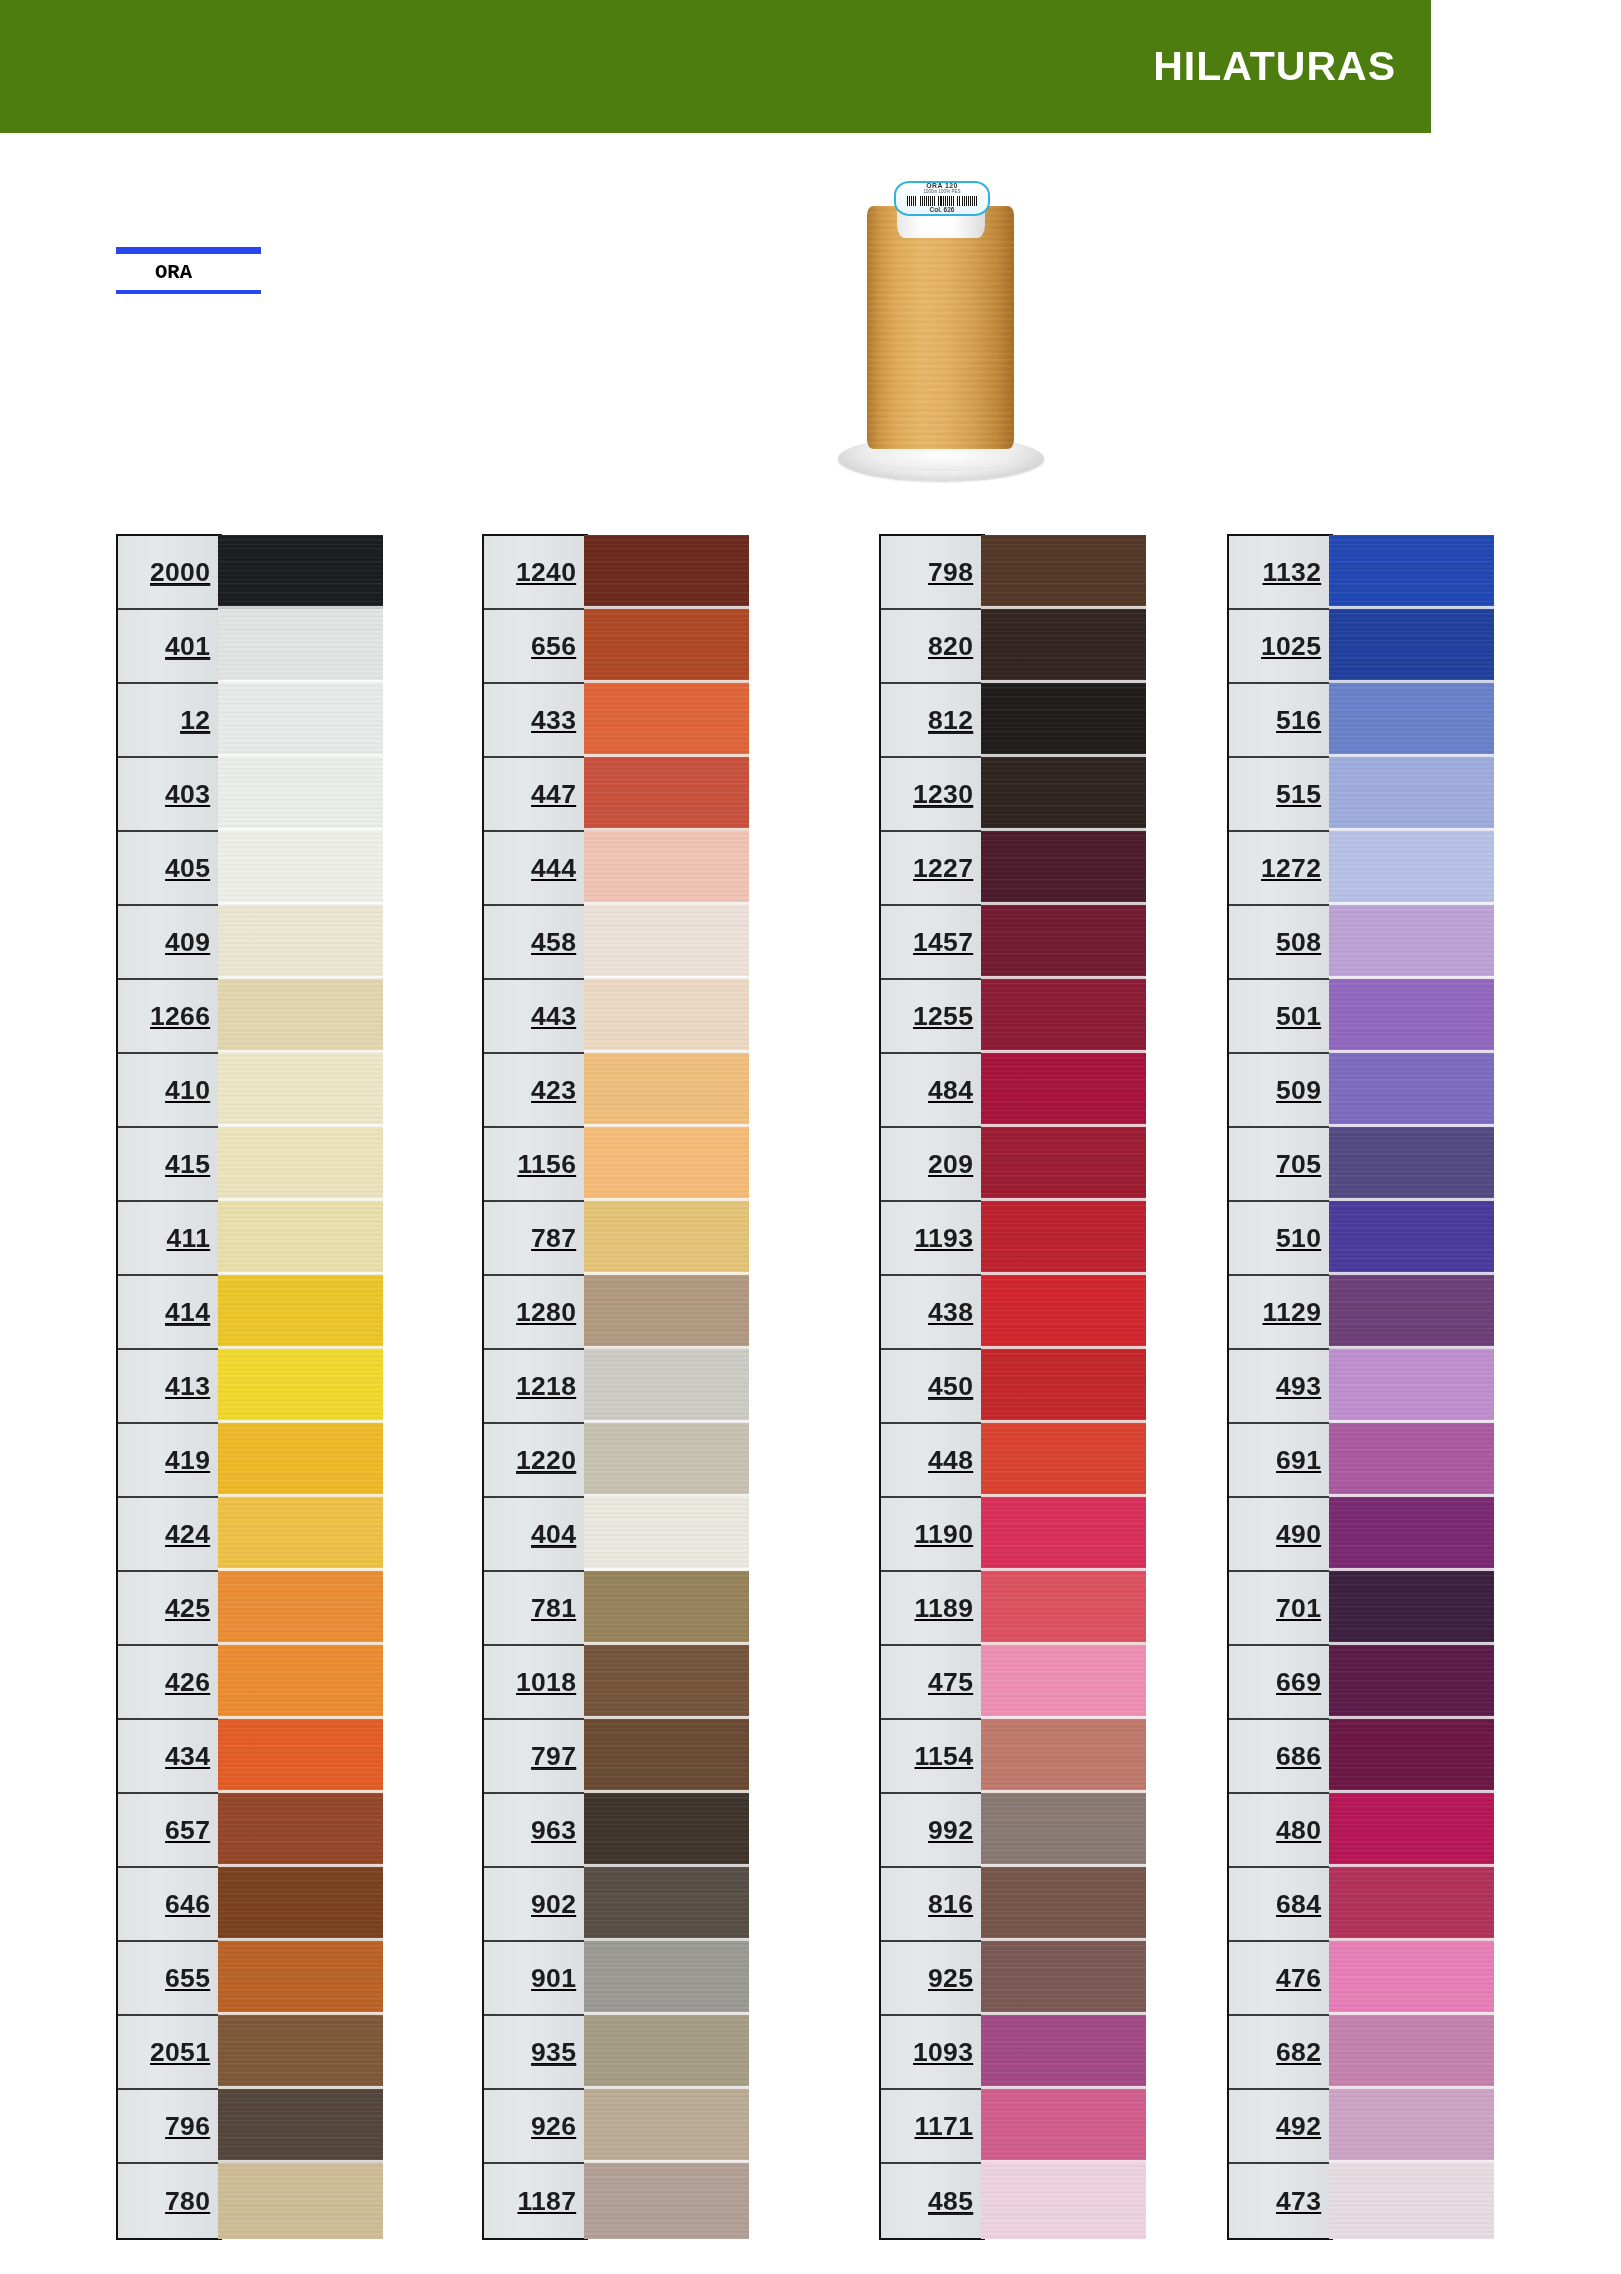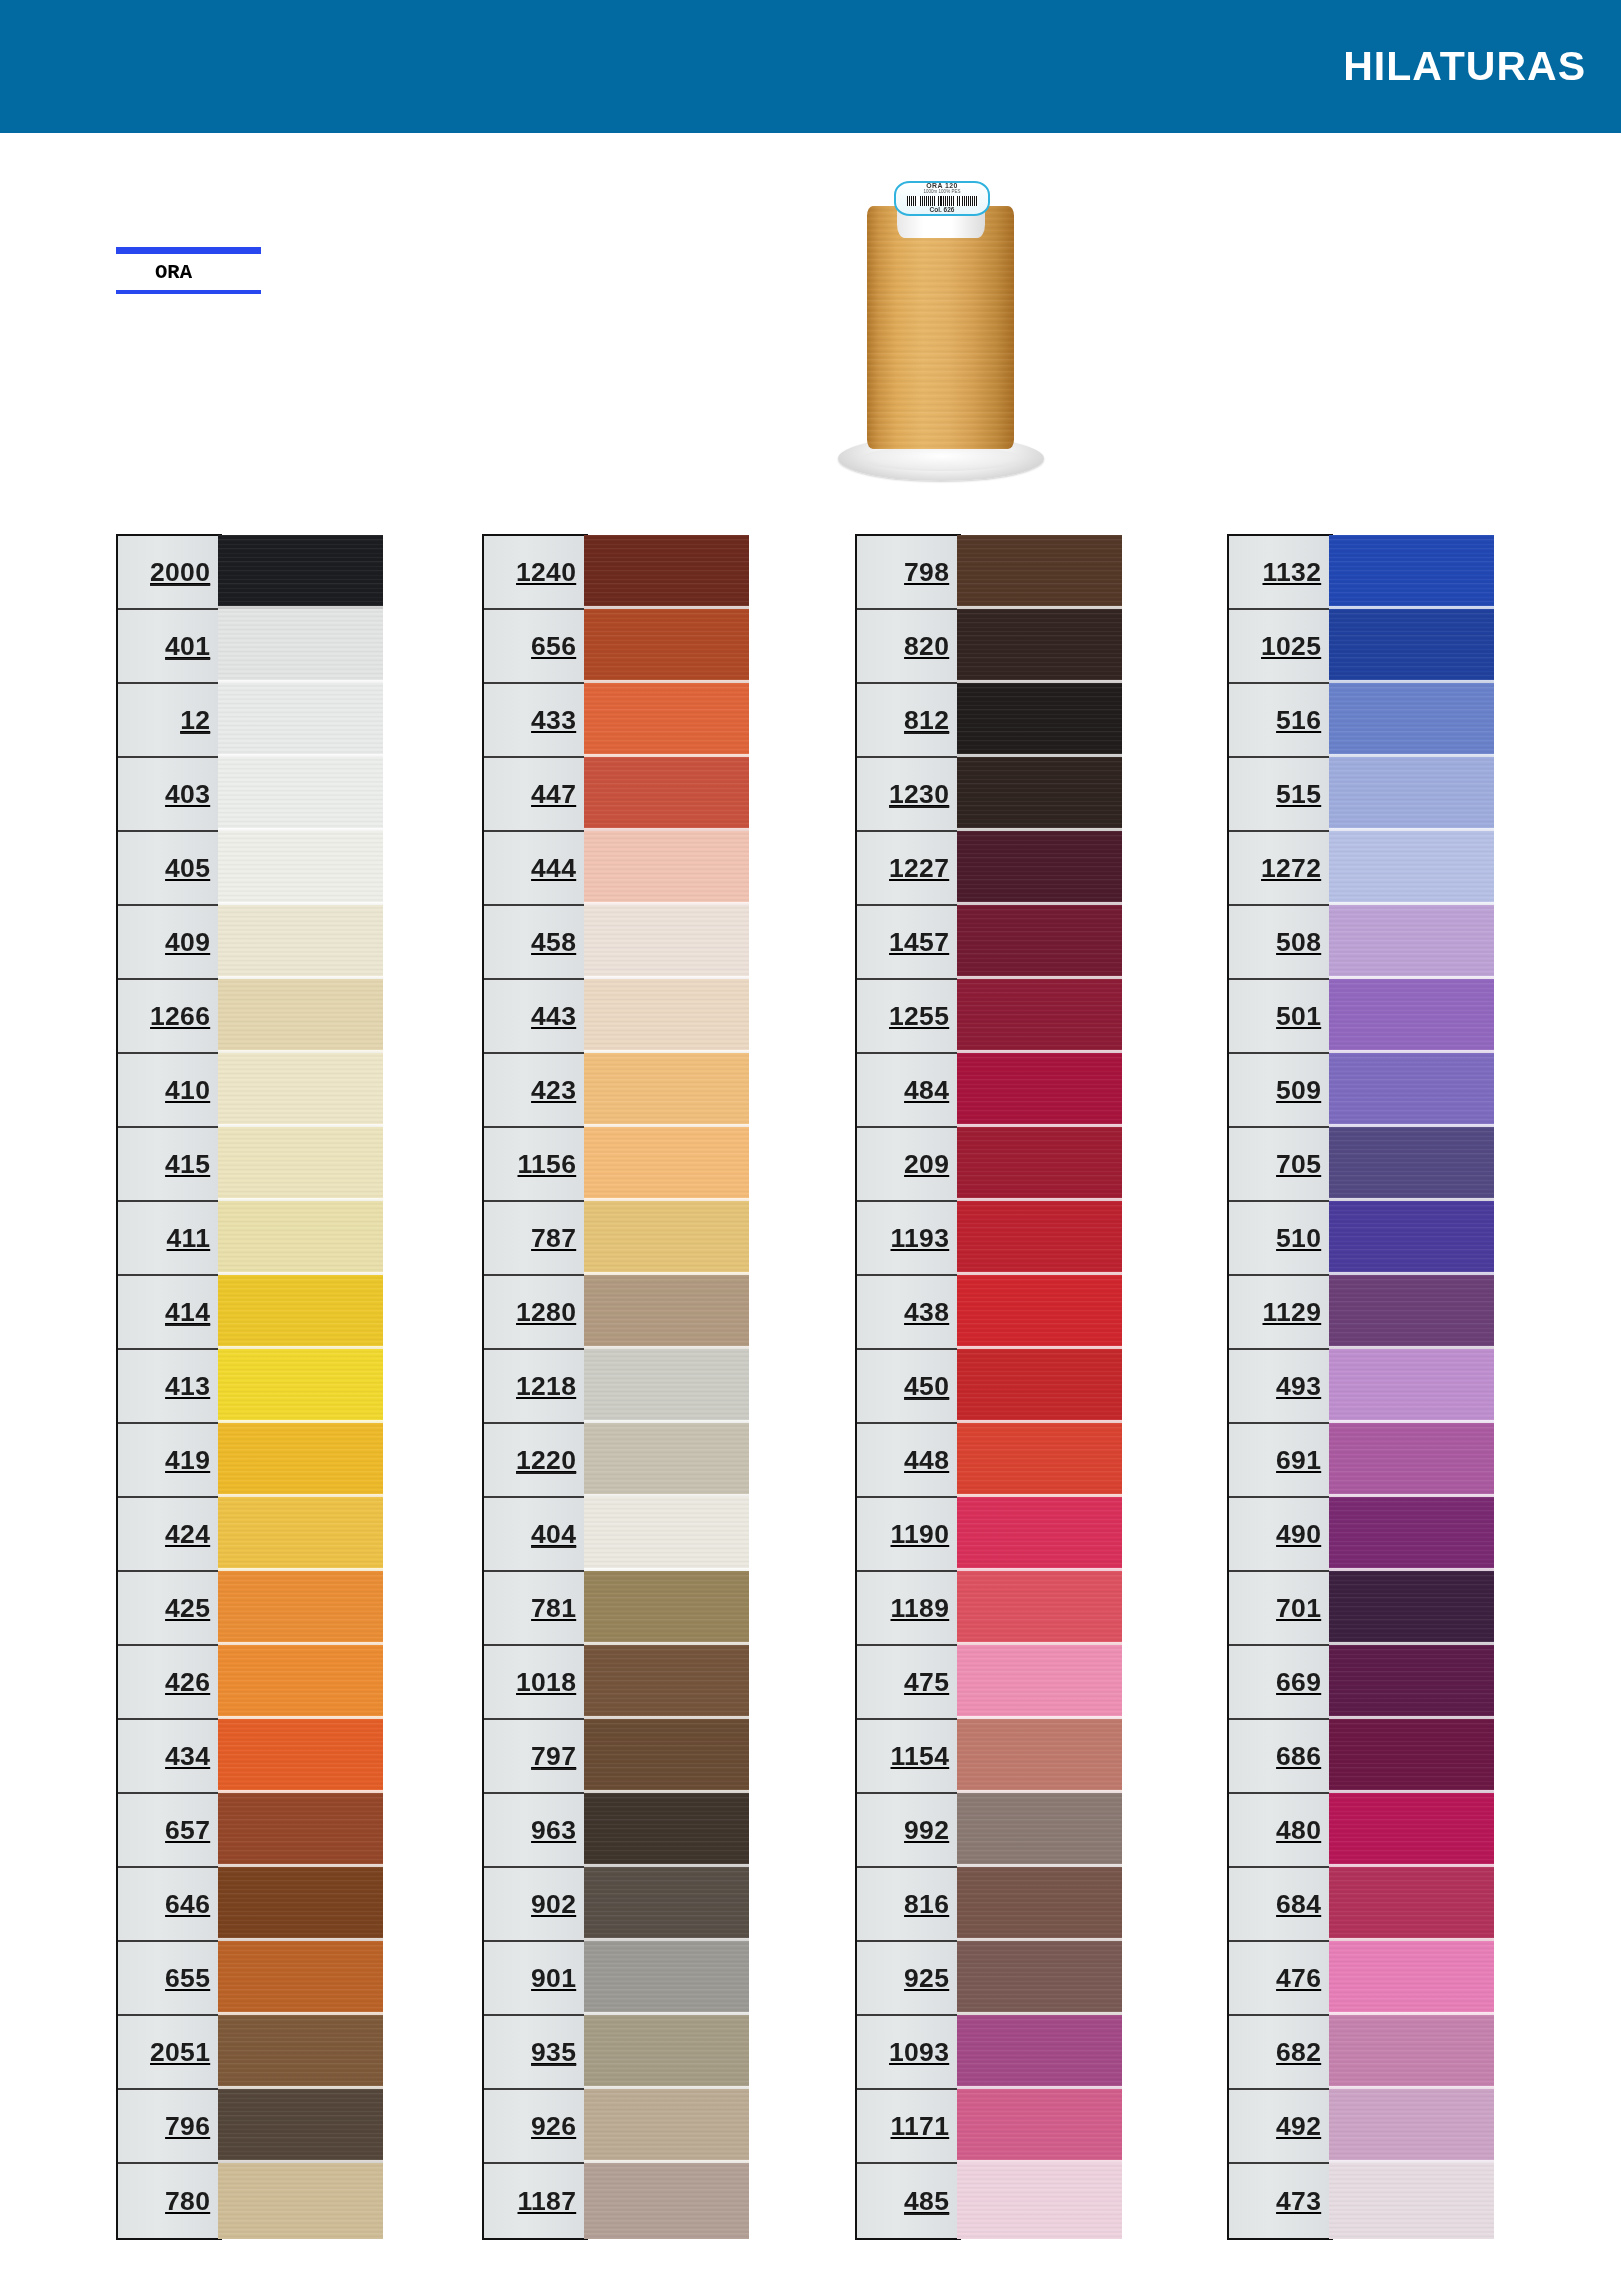--- a/index.html
+++ b/index.html
@@ -7,22 +7,22 @@
     width: 1621px; height: 2275px;
     background: #ffffff;
     font-family: "Liberation Sans", sans-serif;
     overflow: hidden;
   }
   #page { position: relative; width: 1621px; height: 2275px; background:#fff; }
 
   
   .header {
     position: absolute; left:0; top:0;
-    width: 1621px; height: 133px;
-    background: #0369a1;
+    width: 1431px; height: 133px;
+    background: #4d7c0f;
     display: flex; align-items: center; justify-content: flex-end;
   }
   .header-title {
     color: #ffffff;
     font-size: 41px;
     font-weight: bold;
     letter-spacing: 1px;
     padding-right: 35px;
     white-space: nowrap;
   }
@@ -140,21 +140,21 @@
     left: 0; top: 534px;
     width: 1621px;
   }
   .col {
     position: absolute;
     top: 0;
     width: 267px;
   }
   .col0 { left: 116px; }
   .col1 { left: 482px; }
-  .col2 { left: 855px; }
+  .col2 { left: 879px; }
   .col3 { left: 1227px; }
 
   .col-inner {
     position: relative;
     border: 2.9px solid #111111;
     width: 106px;           
     text-decoration: underline;
   }
   .row {
     display: block;

